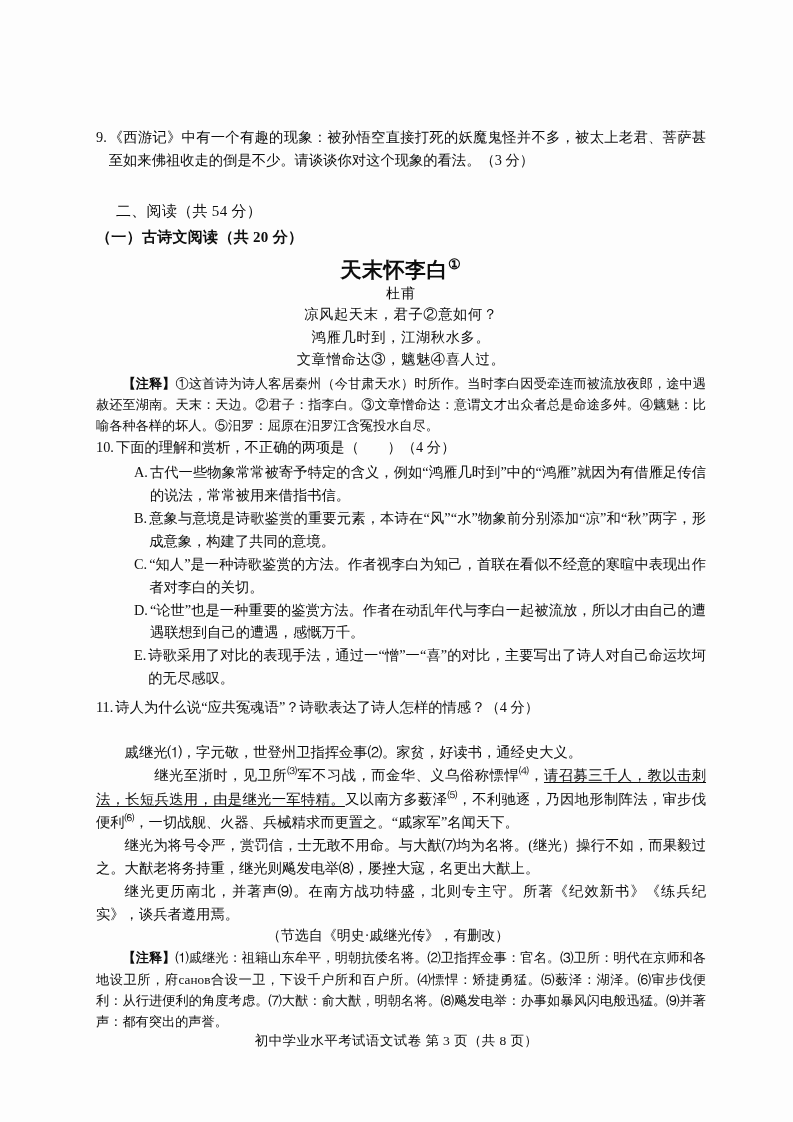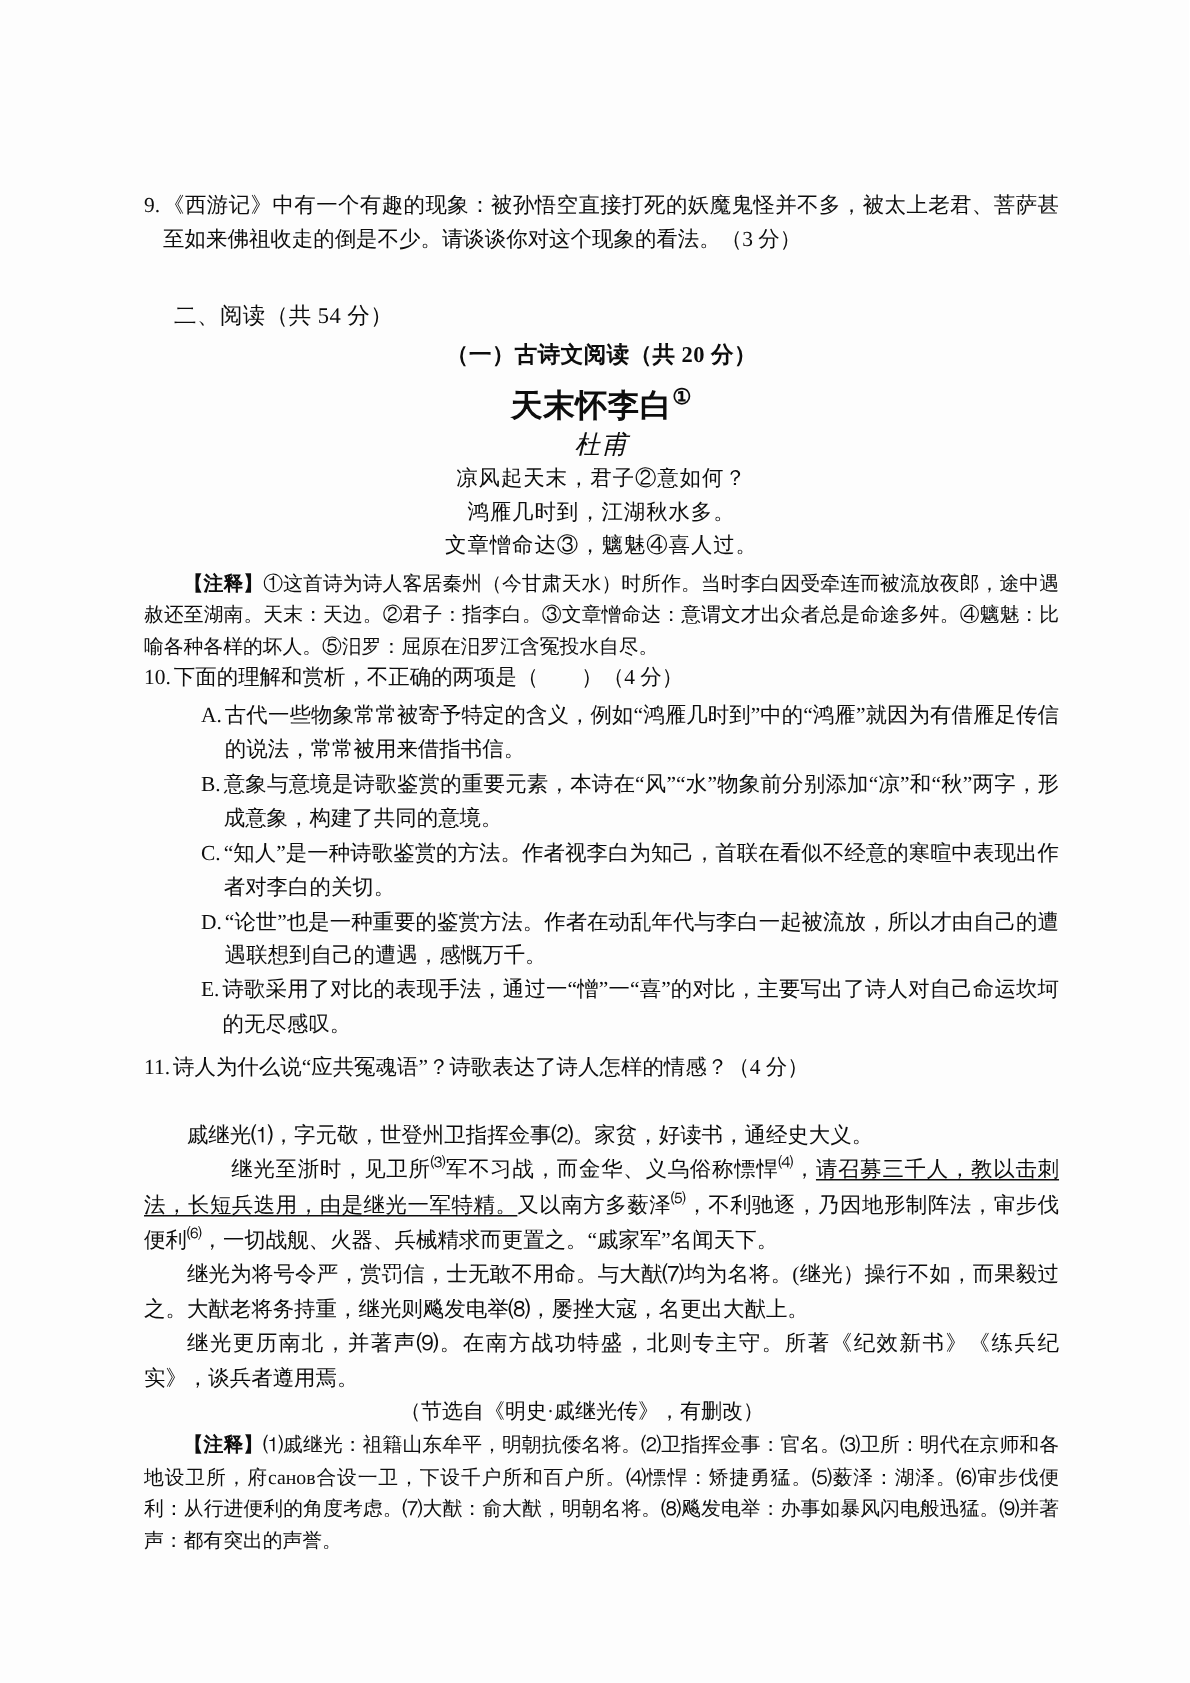--- a/index.html
+++ b/index.html
@@ -51,35 +51,33 @@
     line-height: 1.75;
     margin-top: 14px;
     letter-spacing: 0.3px;
     margin-left: 20px;
   }
   .sub-head {
     font-size: 15px;
     font-weight: bold;
     line-height: 1.7;
     letter-spacing: 0.3px;
-    text-align: center;
   }
   .poem-title {
     text-align: center;
     font-size: 21px;
     font-weight: bold;
     margin-top: 6px;
     letter-spacing: 0.5px;
   }
   .poem-author {
     text-align: center;
-    font-size: 17px;
+    font-size: 14px;
     margin-top: 1px;
     letter-spacing: 1px;
-    font-style: italic;
   }
   .poem-line {
     text-align: center;
     font-size: 14.3px;
     line-height: 1.58;
     letter-spacing: 0.6px;
   }
   .note-block {
     font-size: 13.2px;
     line-height: 1.6;
@@ -209,13 +207,14 @@
     <div class="prose">戚继光⑴，字元敬，世登州卫指挥佥事⑵。家贫，好读书，通经史大义。</div>
     <div class="prose">　　继光至浙时，见卫所<sup>⑶</sup>军不习战，而金华、义乌俗称慓悍<sup>⑷</sup>，<span class="u-text">请召募三千人，教以击刺法，长短兵迭用，由是继光一军特精。</span>又以南方多薮泽<sup>⑸</sup>，不利驰逐，乃因地形制阵法，审步伐便利<sup>⑹</sup>，一切战舰、火器、兵械精求而更置之。“戚家军”名闻天下。</div>
     <div class="prose">继光为将号令严，赏罚信，士无敢不用命。与大猷⑺均为名将。(继光）操行不如，而果毅过之。大猷老将务持重，继光则飚发电举⑻，屡挫大寇，名更出大猷上。</div>
     <div class="prose">继光更历南北，并著声⑼。在南方战功特盛，北则专主守。所著《纪效新书》《练兵纪实》，谈兵者遵用焉。</div>
     <div class="source-line">（节选自《明史·戚继光传》，有删改）</div>
 
     <div class="note-block indent2"><span class="lead">【注释】</span><span>⑴戚继光：祖籍山东牟平，明朝抗倭名将。⑵卫指挥佥事：官名。⑶卫所：明代在京师和各地设卫所，府санов合设一卫，下设千户所和百户所。⑷慓悍：矫捷勇猛。⑸薮泽：湖泽。⑹审步伐便利：从行进便利的角度考虑。⑺大猷：俞大猷，明朝名将。⑻飚发电举：办事如暴风闪电般迅猛。⑼并著声：都有突出的声誉。</span></div>
 
   </div>
 
+  <div class="footer">初中学业水平考试语文试卷  第 3 页（共 8 页）</div>
 </div>
 
 </body></html>

